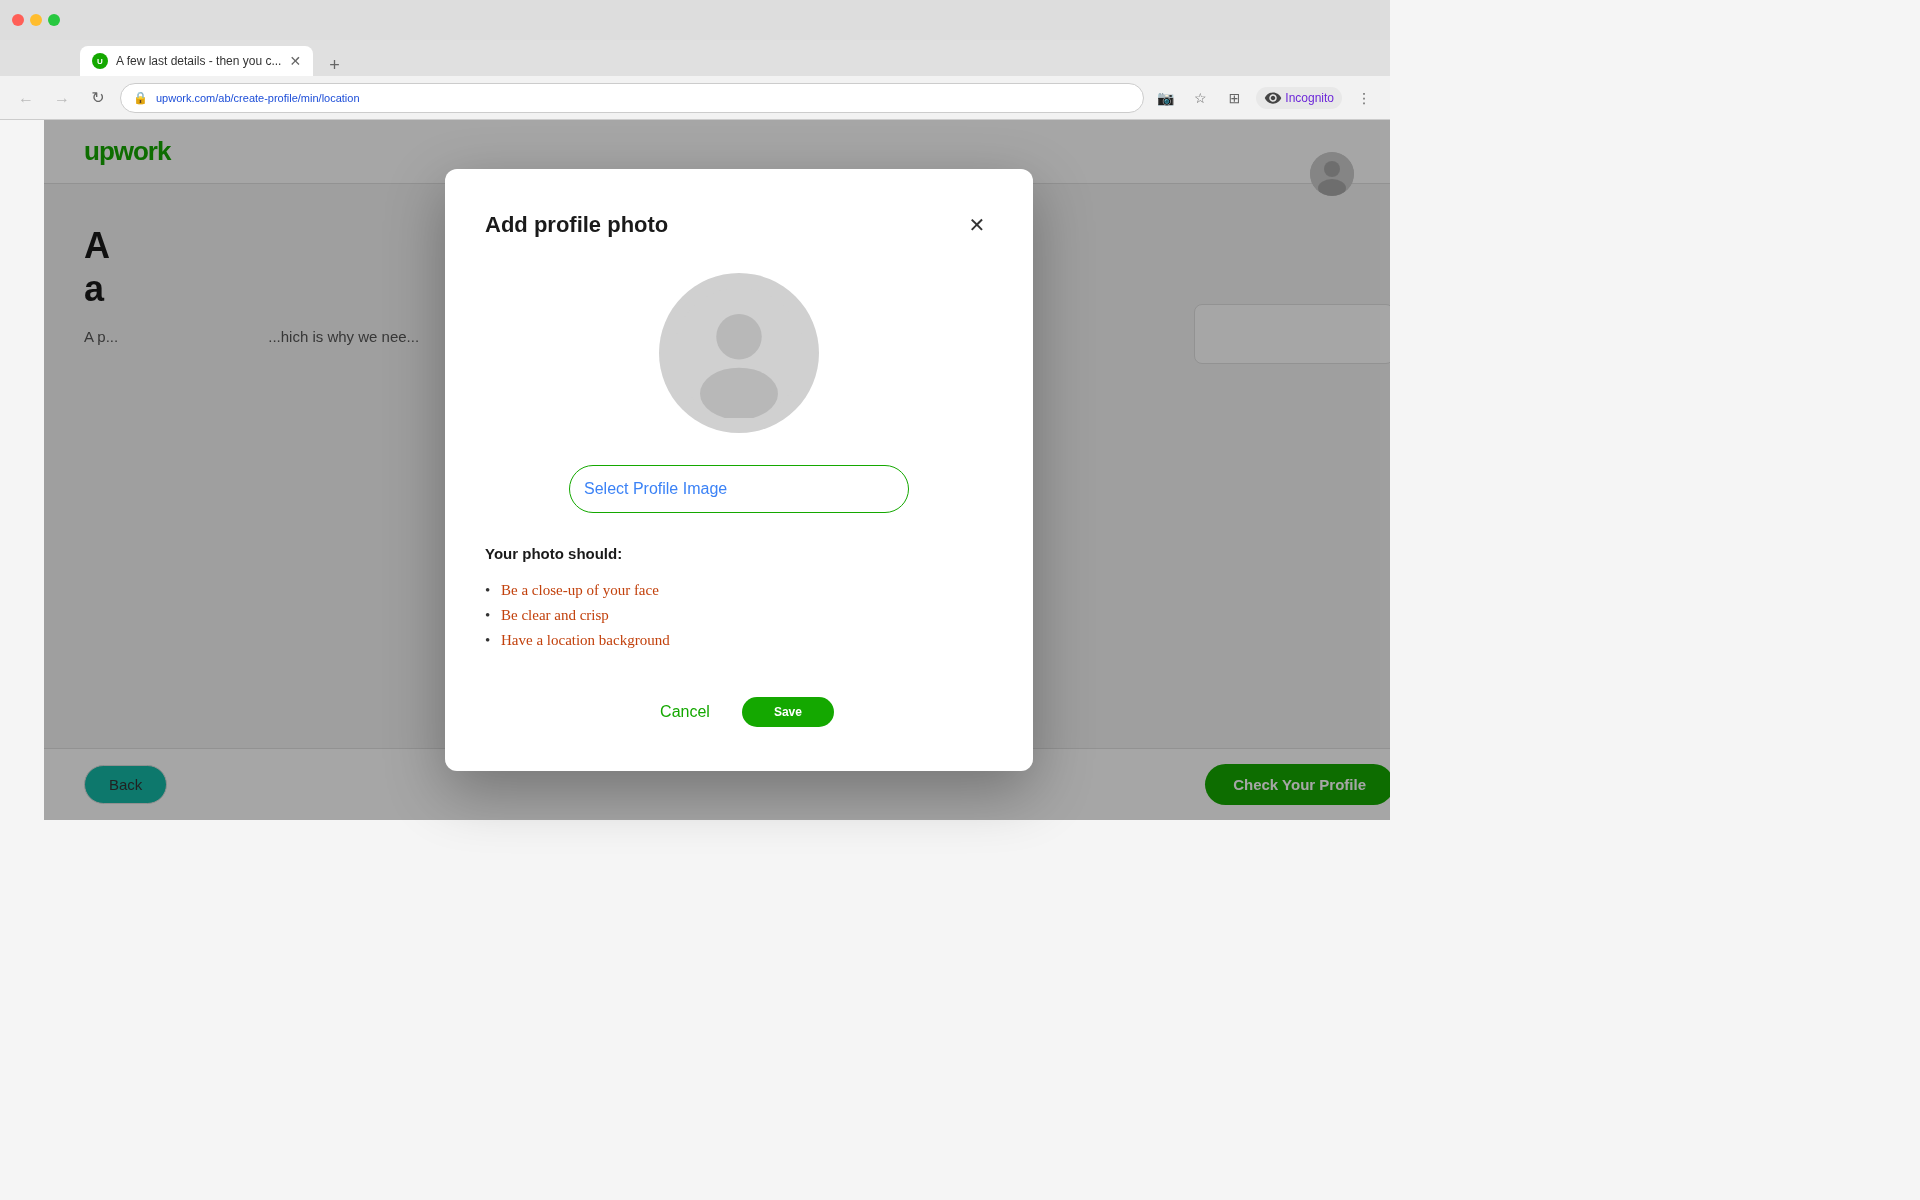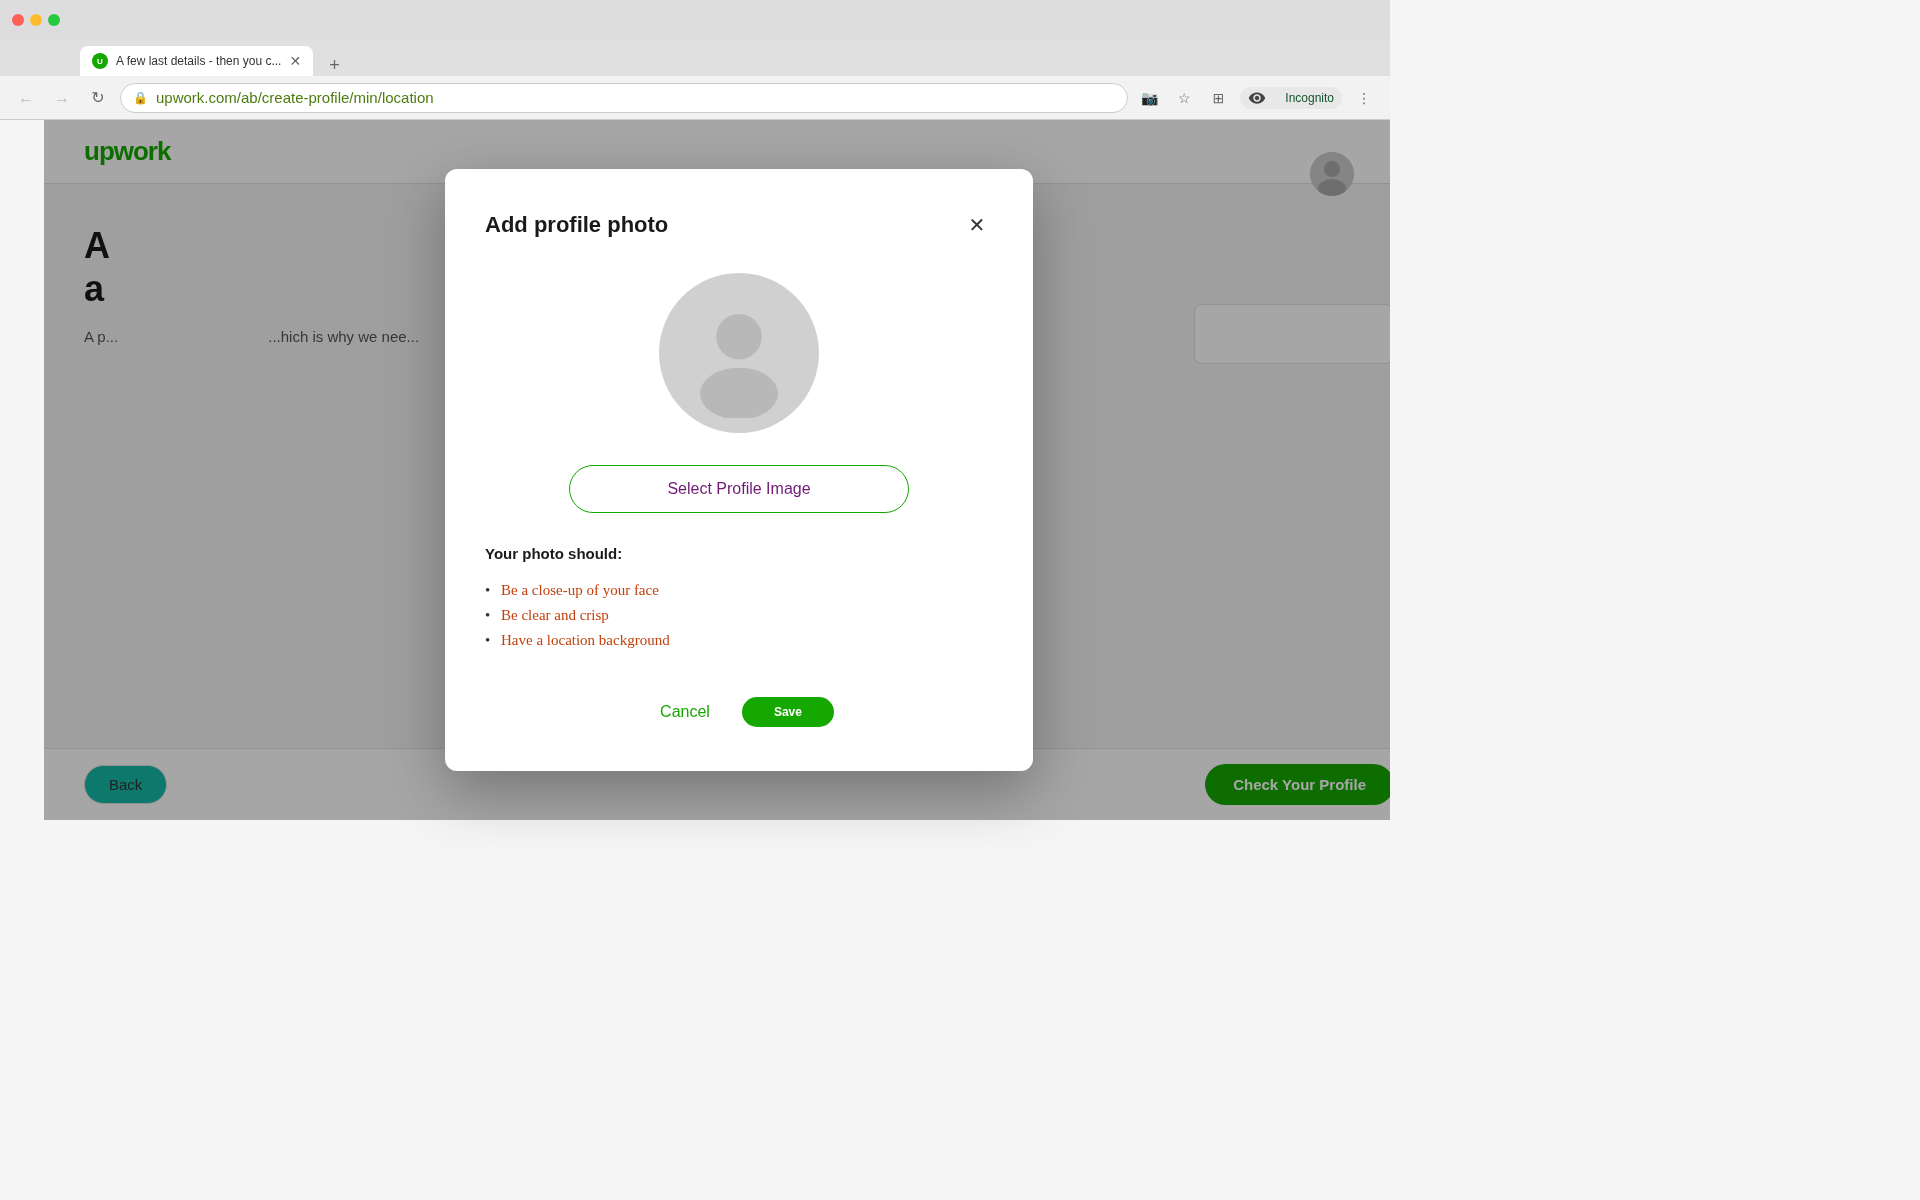--- a/index.html
+++ b/index.html
@@ -116,21 +116,21 @@
       border-radius: 15px;
       display: flex;
       align-items: center;
       padding: 0 12px;
       gap: 8px;
       font-size: 13px;
       color: #333;
     }
 
     .lock-icon { color: #5f6368; font-size: 12px; }
-    .address-text { color: #4d7c0f; font-size: 15px; }
+    .address-text { color: #1d4ed8; font-size: 11px; }
 
     .toolbar-icons {
       display: flex;
       align-items: center;
       gap: 6px;
     }
 
     .toolbar-icon-btn {
       width: 28px;
       height: 28px;
@@ -139,23 +139,23 @@
       justify-content: center;
       color: #666;
       font-size: 14px;
       cursor: pointer;
       border-radius: 50%;
     }
 
     .incognito-badge {
       display: flex;
       align-items: center;
-      gap: 19px;
+      gap: 3px;
       font-size: 12px;
-      color: #14532d;
+      color: #6d28d9;
       padding: 2px 8px;
       border-radius: 12px;
       background: #e8e8e8;
     }
 
     .incognito-icon {
       width: 18px;
       height: 18px;
     }
 
@@ -332,24 +332,24 @@
 
     
     .select-image-btn {
       display: block;
       width: 340px;
       margin: 0 auto 32px auto;
       padding: 14px;
       border: 1.5px solid #14a800;
       border-radius: 24px;
       background: white;
-      color: #701a75;
+      color: #3b82f6;
       font-size: 16px;
       font-weight: 500;
-      text-align: center;
+      text-align: left;
       cursor: pointer;
     }
 
     
     .photo-requirements-title {
       font-size: 15px;
       font-weight: 600;
       color: #1a1a1a;
       margin-bottom: 16px;
     }

